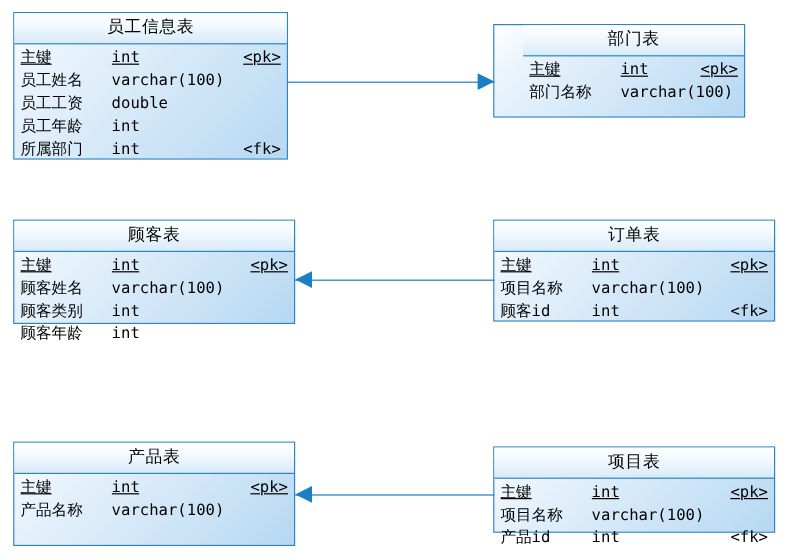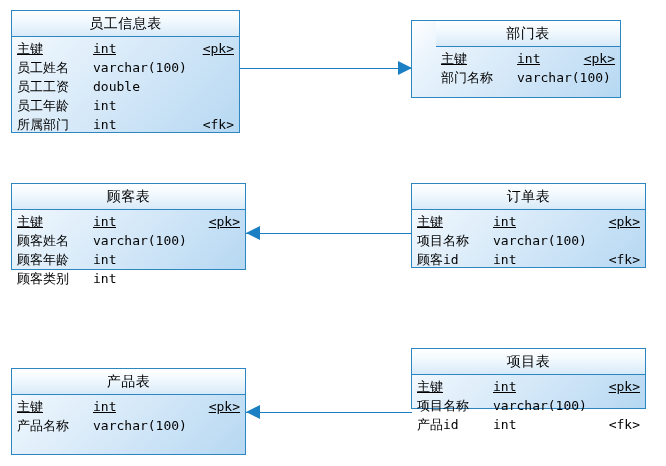--- a/index.html
+++ b/index.html
@@ -139,24 +139,24 @@
   <div class="entity" style="left:11px; top:183px; width:235px; height:87px;">
     <div class="entity-header">顾客表</div>
     <div class="entity-body">
       <div class="attr-row pk">
         <span class="attr-name">主键</span><span class="attr-type">int</span><span class="attr-key">&lt;pk&gt;</span>
       </div>
       <div class="attr-row">
         <span class="attr-name">顾客姓名</span><span class="attr-type">varchar(100)</span><span class="attr-key"></span>
       </div>
       <div class="attr-row">
+        <span class="attr-name">顾客类别</span><span class="attr-type">int</span><span class="attr-key"></span>
+      </div>
+      <div class="attr-row">
         <span class="attr-name">顾客年龄</span><span class="attr-type">int</span><span class="attr-key"></span>
-      </div>
-      <div class="attr-row">
-        <span class="attr-name">顾客类别</span><span class="attr-type">int</span><span class="attr-key"></span>
       </div>
     </div>
   </div>
 
   <div class="entity" style="left:411px; top:183px; width:235px; height:85px;">
     <div class="entity-header">订单表</div>
     <div class="entity-body">
       <div class="attr-row pk">
         <span class="attr-name">主键</span><span class="attr-type">int</span><span class="attr-key">&lt;pk&gt;</span>
       </div>
@@ -174,21 +174,21 @@
     <div class="entity-body">
       <div class="attr-row pk">
         <span class="attr-name">主键</span><span class="attr-type">int</span><span class="attr-key">&lt;pk&gt;</span>
       </div>
       <div class="attr-row">
         <span class="attr-name">产品名称</span><span class="attr-type">varchar(100)</span><span class="attr-key"></span>
       </div>
     </div>
   </div>
 
-  <div class="entity" style="left:411px; top:348px; width:235px; height:61px;">
+  <div class="entity" style="left:411px; top:372px; width:235px; height:72px;">
     <div class="entity-header">项目表</div>
     <div class="entity-body">
       <div class="attr-row pk">
         <span class="attr-name">主键</span><span class="attr-type">int</span><span class="attr-key">&lt;pk&gt;</span>
       </div>
       <div class="attr-row">
         <span class="attr-name">项目名称</span><span class="attr-type">varchar(100)</span><span class="attr-key"></span>
       </div>
       <div class="attr-row">
         <span class="attr-name">产品id</span><span class="attr-type">int</span><span class="attr-key">&lt;fk&gt;</span>

